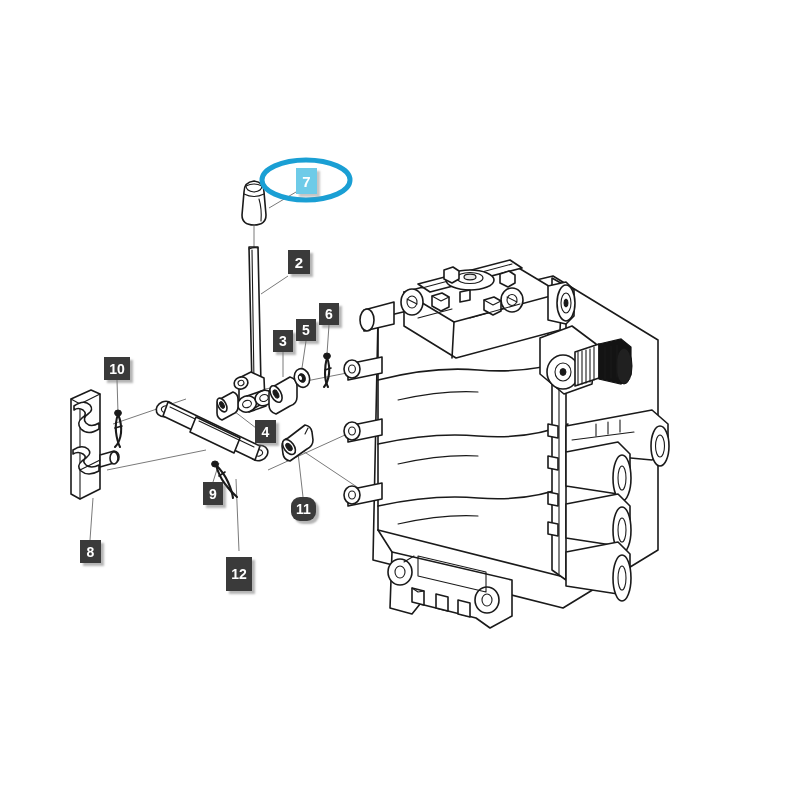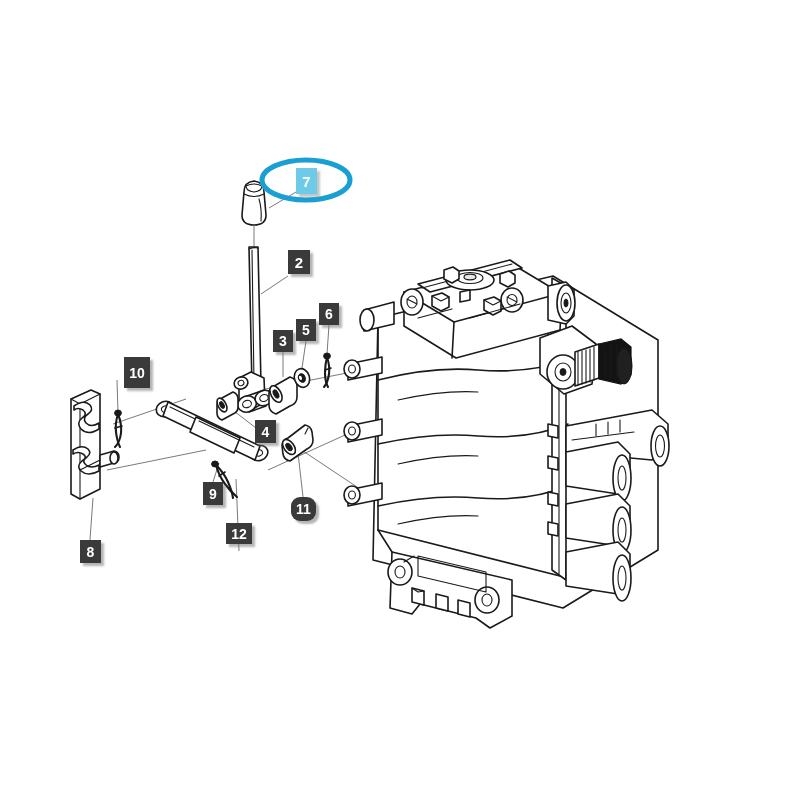--- a/index.html
+++ b/index.html
@@ -345,17 +345,17 @@
   </svg>
 
   <div class="callout callout-dark" style="left:288px; top:250px; width:22px;  height:24px; font-size:15px;">2</div>
   <div class="callout callout-dark" style="left:273px; top:330px; width:20px;  height:22px; font-size:14px;">3</div>
   <div class="callout callout-dark" style="left:255px; top:420px; width:21px;  height:23px; font-size:14px;">4</div>
   <div class="callout callout-dark" style="left:296px; top:319px; width:20px;  height:22px; font-size:14px;">5</div>
   <div class="callout callout-dark" style="left:319px; top:303px; width:20px;  height:22px; font-size:14px;">6</div>
   <div class="callout callout-highlight" style="left:296px; top:168px; width:21px;  height:26px; font-size:15px;">7</div>
   <div class="callout callout-dark" style="left:80px;  top:540px; width:21px;  height:23px; font-size:14px;">8</div>
   <div class="callout callout-dark" style="left:203px; top:482px; width:20px;  height:23px; font-size:14px;">9</div>
-  <div class="callout callout-dark" style="left:104px; top:357px; width:26px;  height:31px; font-size:14px;margin-left:20px;">10</div>
+  <div class="callout callout-dark" style="left:104px; top:357px; width:26px;  height:23px; font-size:14px;">10</div>
   <div class="callout callout-dark" style="left:291px; top:497px; width:25px;  height:24px; font-size:14px;border-radius:9px;">11</div>
-  <div class="callout callout-dark" style="left:226px; top:523px; width:26px;  height:21px; font-size:14px;">12</div>
+  <div class="callout callout-dark" style="left:226px; top:557px; width:26px;  height:34px; font-size:14px;">12</div>
 
 </div>
 
 </body></html>

